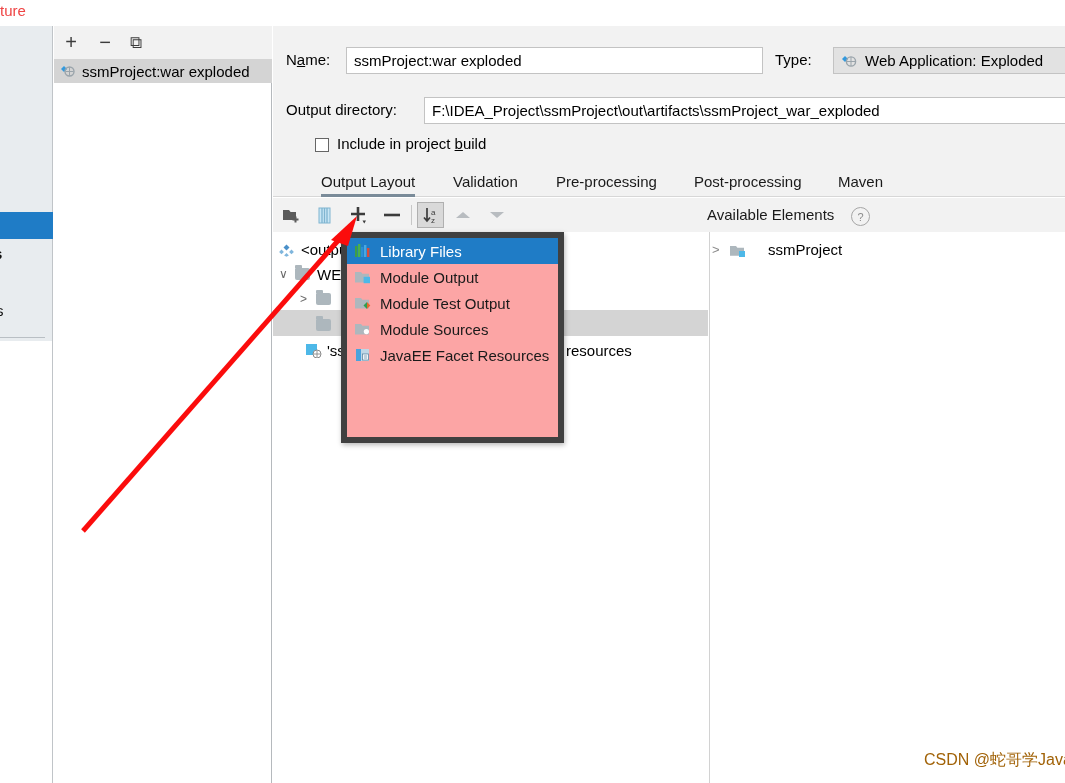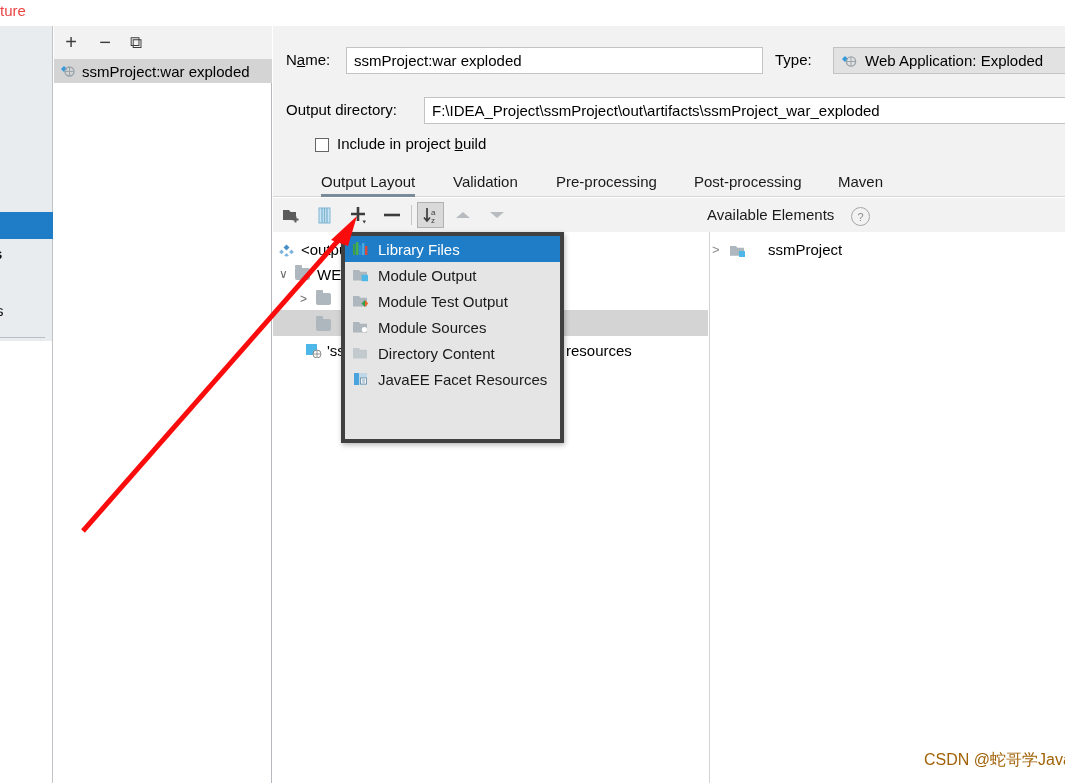--- a/index.html
+++ b/index.html
@@ -145,21 +145,21 @@
   .ic-folder{
     width:15px;height:12px;background:#adb7bd;border-radius:1px 2px 2px 2px;position:relative;
   }
   .ic-folder::before{
     content:"";position:absolute;left:0;top:-3px;width:7px;height:3px;background:#adb7bd;border-radius:1px 1px 0 0;
   }
 
   
   .menu{
     position:absolute;left:341px;top:232px;width:223px;height:211px;
-    background:#e5e5e5;border:4px solid #404040;box-sizing:border-box;
+    background:#fca5a5;border:6px solid #404040;box-sizing:border-box;
     box-shadow:1px 2px 5px rgba(0,0,0,.28);
   }
   .mi{
     position:relative;height:26px;display:flex;align-items:center;
     padding-left:8px;font-size:15px;color:#1a1a1a;box-sizing:border-box;cursor:default;
   }
   .mi.sel{background:#1f7cc6;color:#ffffff;}
   .mi .mtxt{margin-left:9px;}
 
   
@@ -378,28 +378,20 @@
         <svg width="16" height="14" viewBox="0 0 16 14">
             <path d="M0 2 h6 l1.4 1.8 H14 v8.6 H0 Z" fill="#adb7bd"></path>
             <circle cx="11.4" cy="9.6" r="2.6" fill="#ffffff"></circle>
           </svg>
       </span>
       <span class="mtxt">Module Sources</span>
     </div>
     <div class="mi">
       <span class="ic" style="width:16px;height:14px;">
         <svg width="16" height="14" viewBox="0 0 16 14">
-            <path d="M0 2 h6 l1.4 1.8 H14 v8.6 H0 Z" fill="#c3cace"></path>
-          </svg>
-      </span>
-      <span class="mtxt">Directory Content</span>
-    </div>
-    <div class="mi">
-      <span class="ic" style="width:16px;height:14px;">
-        <svg width="16" height="14" viewBox="0 0 16 14">
             <rect x="1" y="1" width="13" height="12" fill="#bfd7e6"></rect>
             <rect x="1" y="1" width="5" height="12" fill="#4aa3dd"></rect>
             <rect x="7.5" y="6" width="6" height="6" fill="#ffffff" stroke="#5b87a3" stroke-width=".8"></rect>
             <path d="M8.8 8 h3.4 M8.8 10 h3.4" stroke="#5b87a3" stroke-width=".8"></path>
           </svg>
       </span>
       <span class="mtxt">JavaEE Facet Resources</span>
     </div>
   </div>
 

